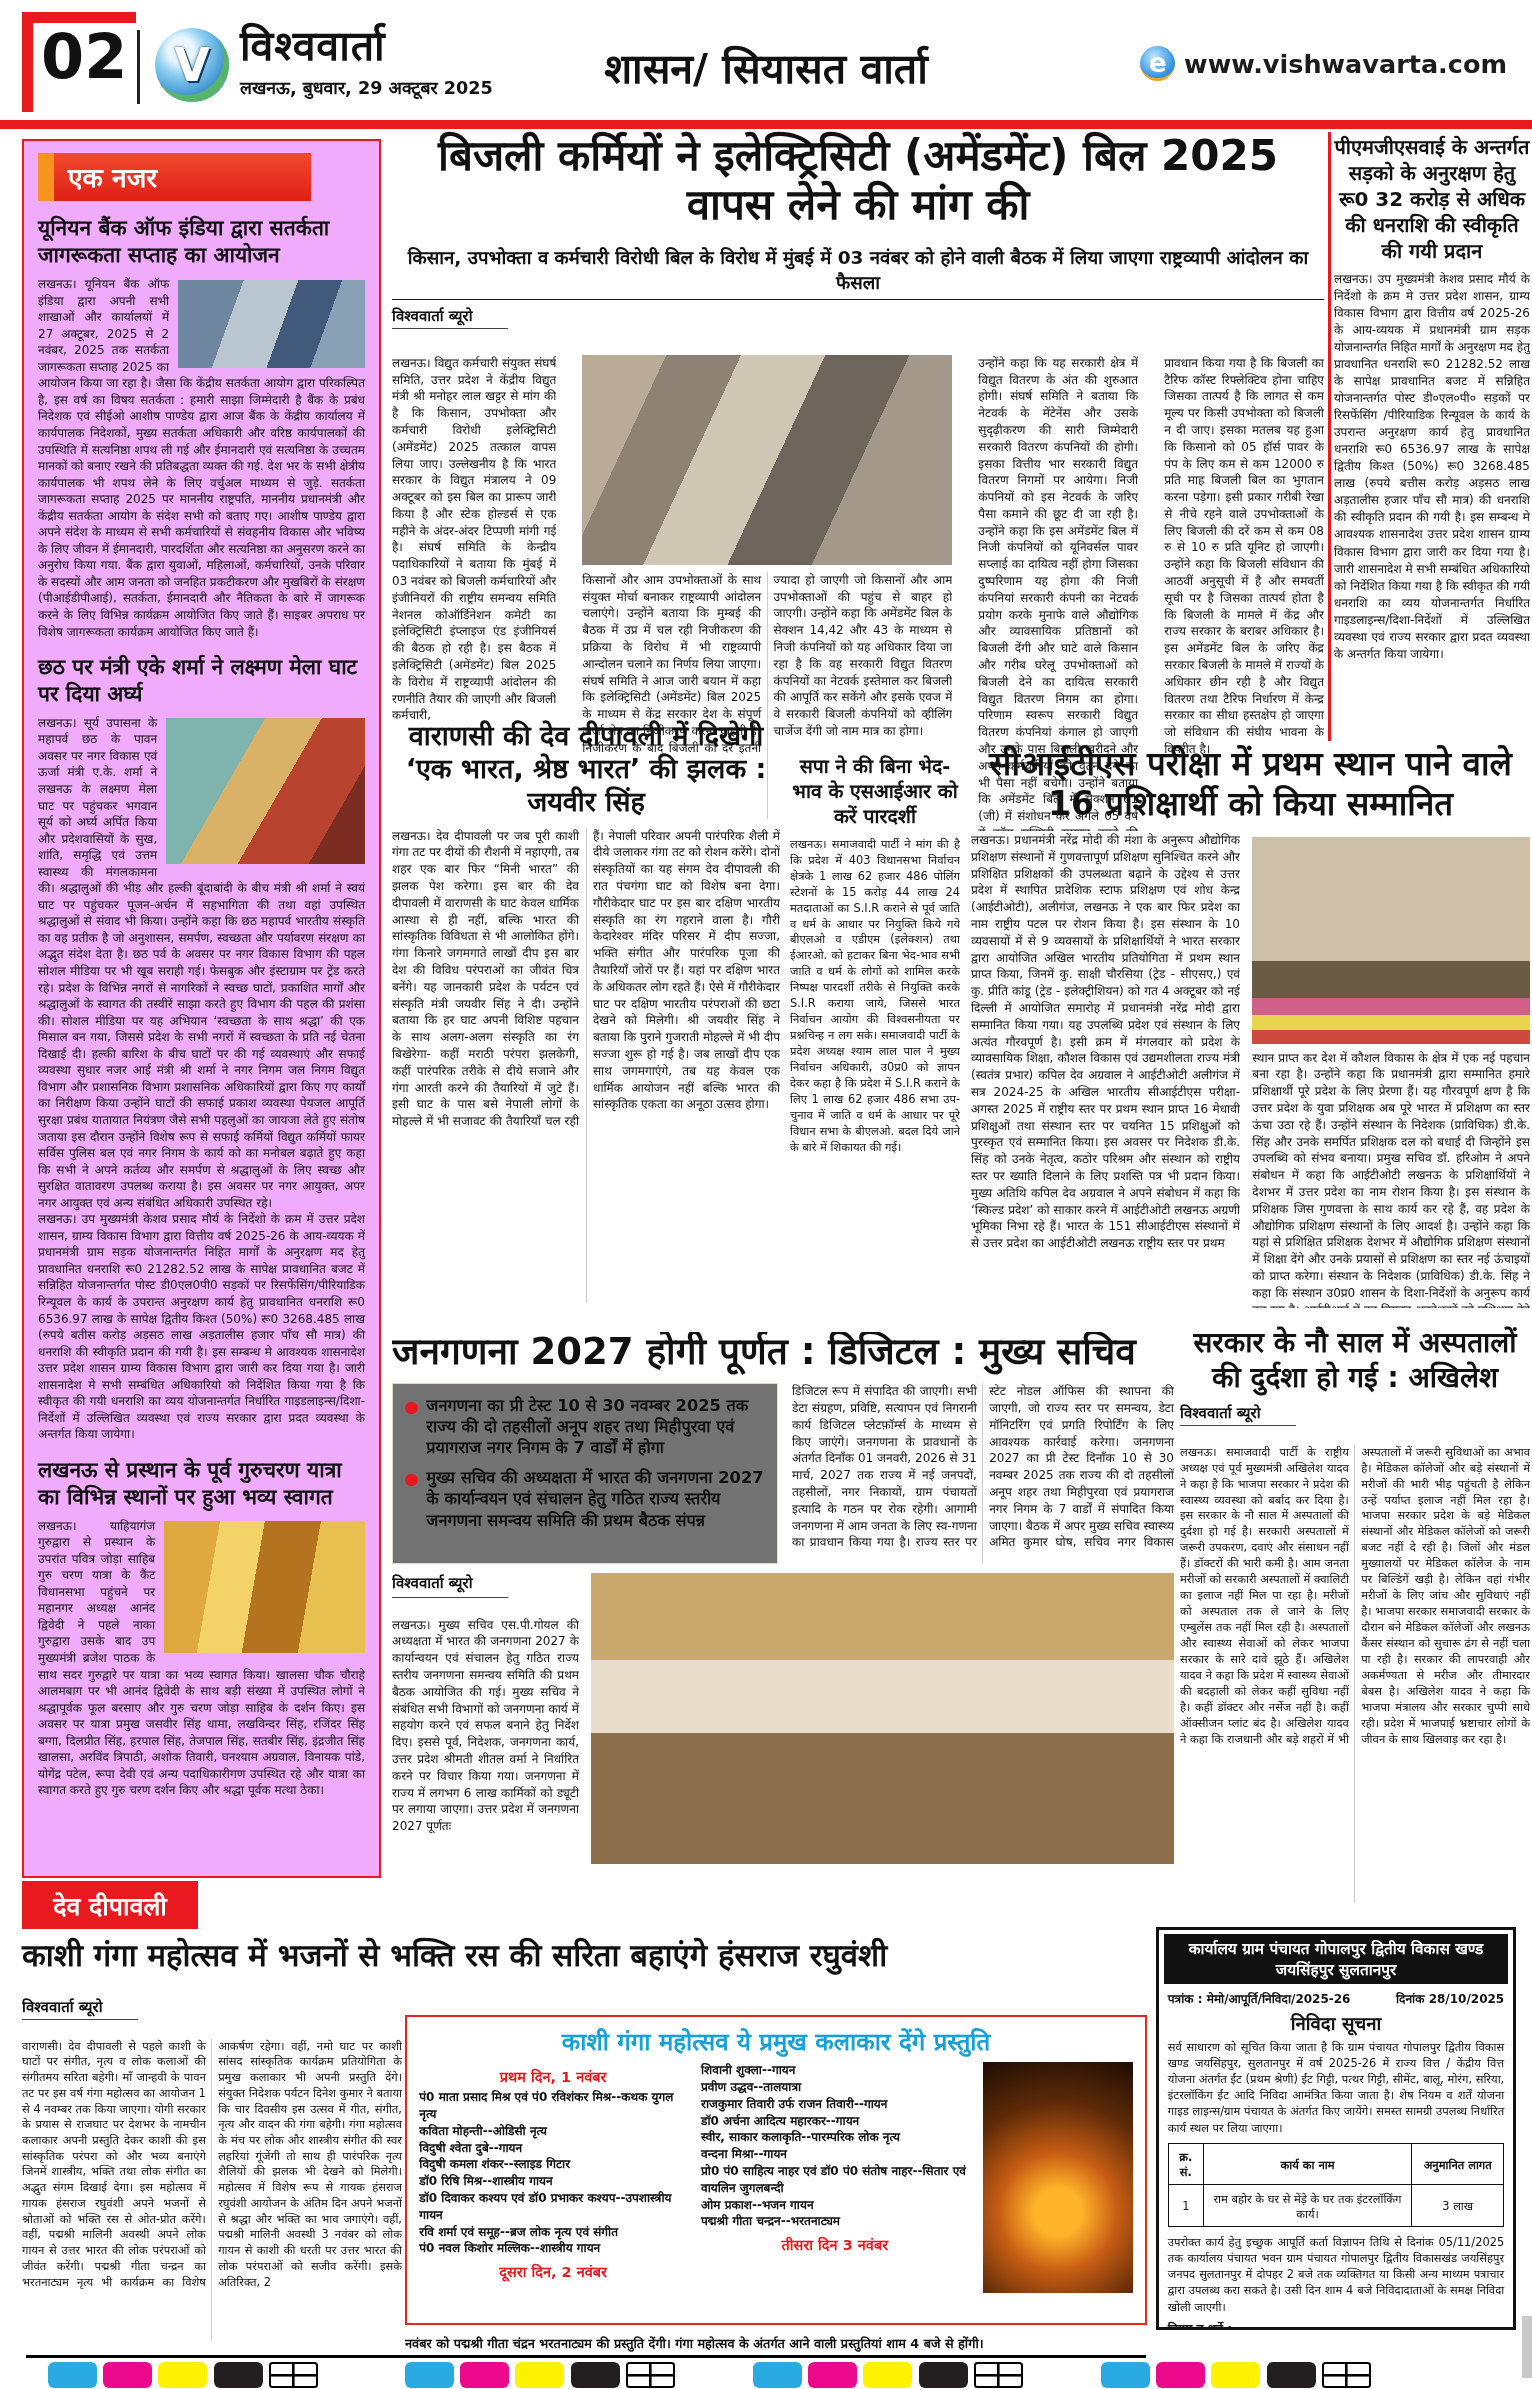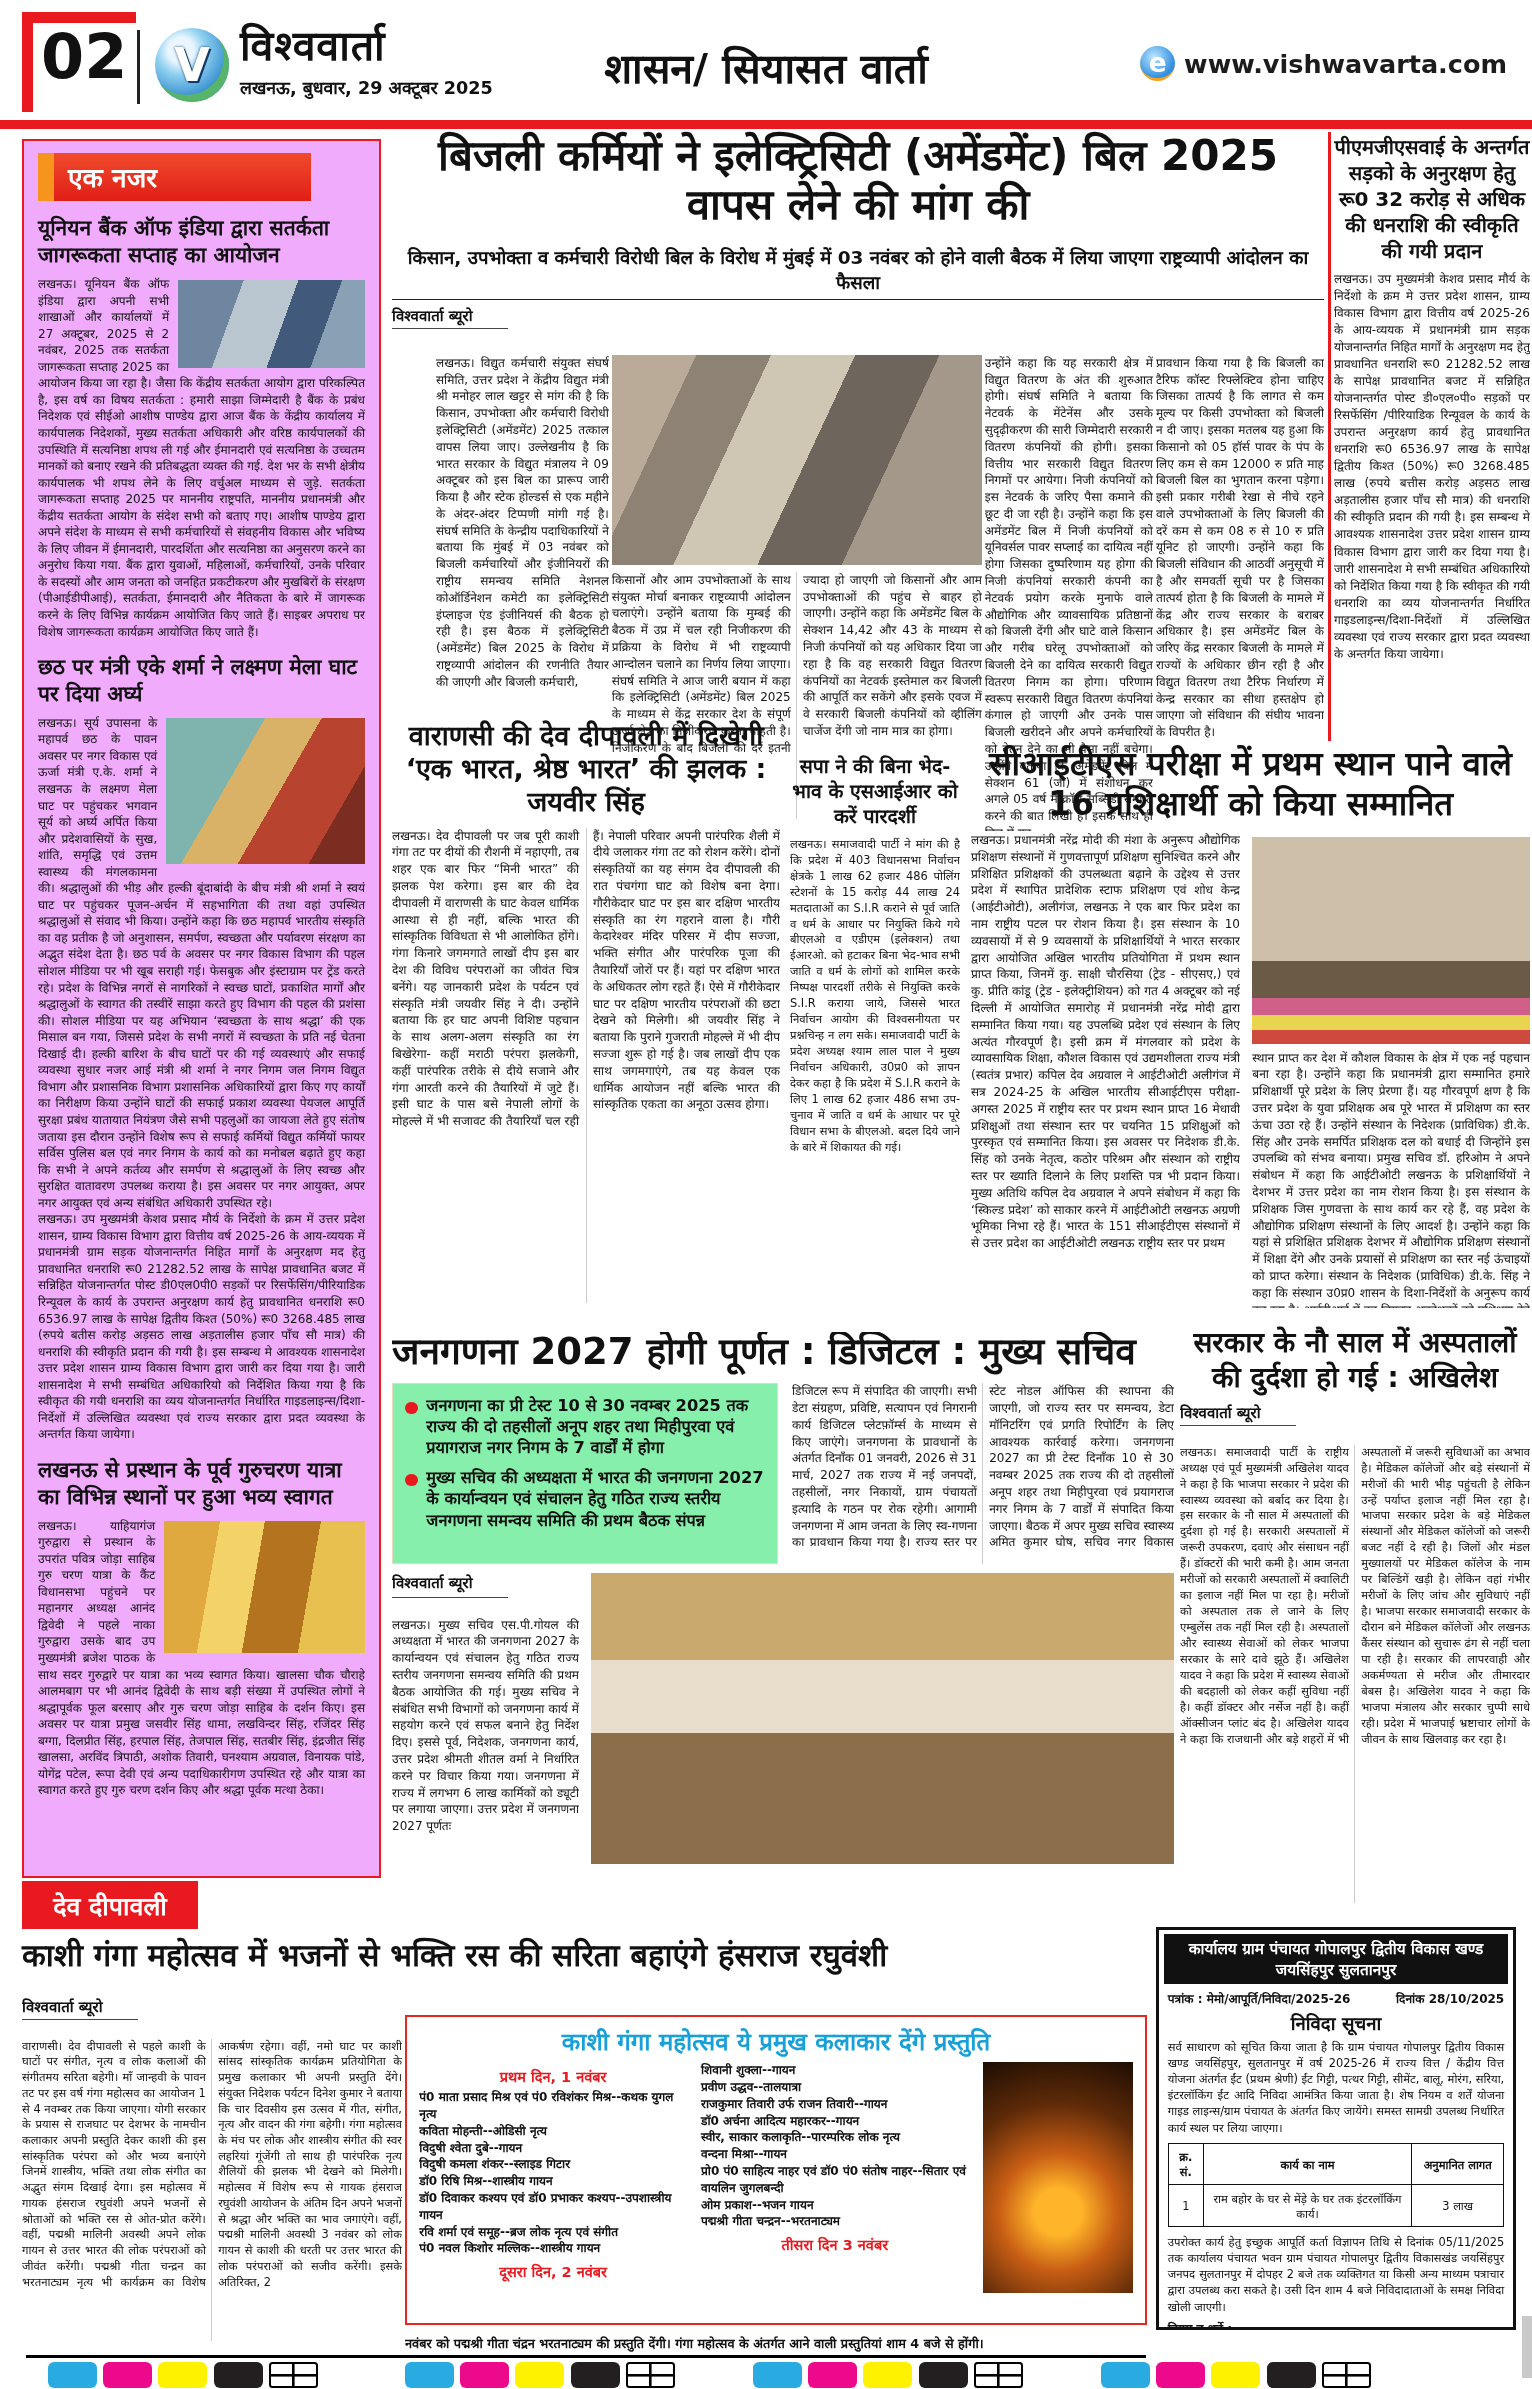--- a/index.html
+++ b/index.html
@@ -47,21 +47,21 @@
   .ek-banner .red { flex:1; background:linear-gradient(180deg,#f04a2c,#e01f17); color:#fff; font-size:26.4px; font-weight:800; display:flex; align-items:center; padding-left:14px; }
   .ek-h { font-size:21px; font-weight:800; line-height:1.28; margin:14px 0 7px; }
   .ek-h.small { font-size:19.4px; }
   .ek-b { font-size:12px; line-height:1.38; }
   .fl-r { float:right; margin:3.5px 0 5.3px 8.8px; }
 
   
   .lead { left:392px; top:132px; width:932px; }
   .lead-h1 { font-size:42px; font-weight:800; text-align:center; line-height:1.16; }
   .lead-sub { font-size:18.5px; font-weight:800; text-align:center; margin-top:8.8px; padding:5.3px 0; border-bottom:1.8px solid #222; }
-  .lead-body { display:flex; gap:3px; margin-top:7px; height:469px; overflow:h idden;margin-left:44px; }
+  .lead-body { display:flex; gap:26px; margin-top:7px; height:469px; overflow:h idden; }
   .lead-c { font-size:12px; line-height:1.4; overflow:hidden; }
   .lead-col1 { width:181px; }
   .lead-mid { width:370px; }
   .lead-mid .photo { width:370px; height:210px; margin-bottom:7px; }
   .lead-mid .two { column-count:2; column-gap:12.3px; column-rule:0.9px solid #ccc; height:247px; overflow:hidden; }
   .lead-col4, .lead-col5 { width:176px; }
   .lead-body { height:476px; overflow:hidden; }
 
   
   .pmgsy { left:1334px; top:134px; width:196px; height:608px; overflow:hidden; }
@@ -81,21 +81,21 @@
   .cits .row { display:flex; gap:12.3px; }
   .cits .c { font-size:12px; line-height:1.4; overflow:hidden; height:476px; }
   .cits .c1 { width:269px; }
   .cits .c2 { flex:1; }
   .cits .photo { width:100%; height:207px; margin:5.3px 0; }
 
   
   .census { left:392px; top:1332px; width:782px; height:546px; overflow:hidden; }
   .census h2 { font-size:37px; font-weight:800; line-height:1.1; margin-bottom:10.6px; }
   .census .toprow { display:flex; gap:14px; }
-  .bullet-box { width:386px; background:#86efac; border:0.9px solid #e8d9bf; padding:10.6px 12.3px; }
+  .bullet-box { width:386px; background:#737373; border:0.9px solid #e8d9bf; padding:10.6px 12.3px; }
   .bullet-box p { font-size:16.3px; font-weight:800; line-height:1.3; margin-bottom:8.8px; position:relative; padding-left:21px; }
   .bullet-box p:before { content:""; position:absolute; left:0; top:7px; width:12.3px; height:12.3px; border-radius:50%; background:#e8191f; }
   .census .toptxt { flex:1; column-count:2; column-gap:12.3px; column-rule:0.9px solid #ccc; font-size:12px; line-height:1.4; height:181px; overflow:hidden; }
   .census .botrow { display:flex; gap:12.3px; margin-top:8.8px; }
   .census .lcol { width:187px; font-size:12px; line-height:1.4; height:291px; overflow:hidden; }
   .census .photo { flex:1; height:291px; }
 
   
   .akhilesh { left:1180px; top:1325px; width:350px; height:592px; overflow:hidden; }
   .akhilesh h2 { font-size:28px; font-weight:800; text-align:center; line-height:1.25; margin-bottom:7px; }

